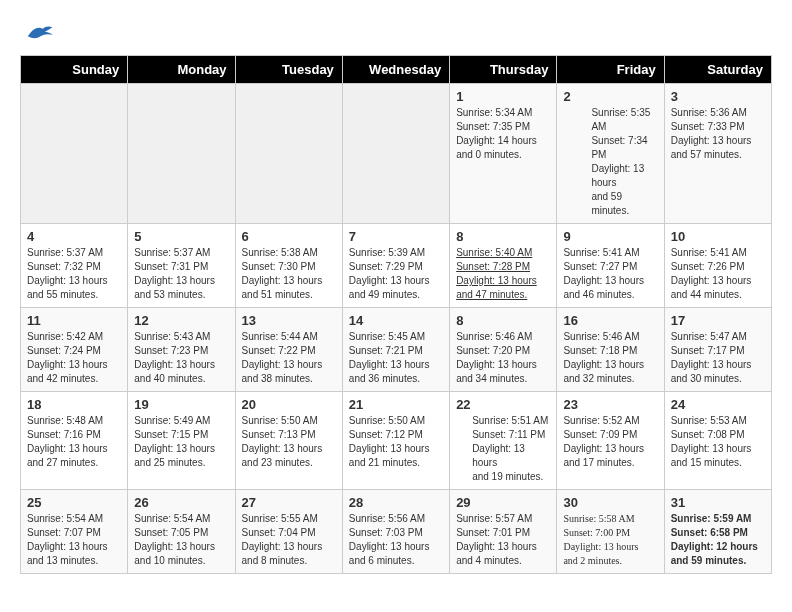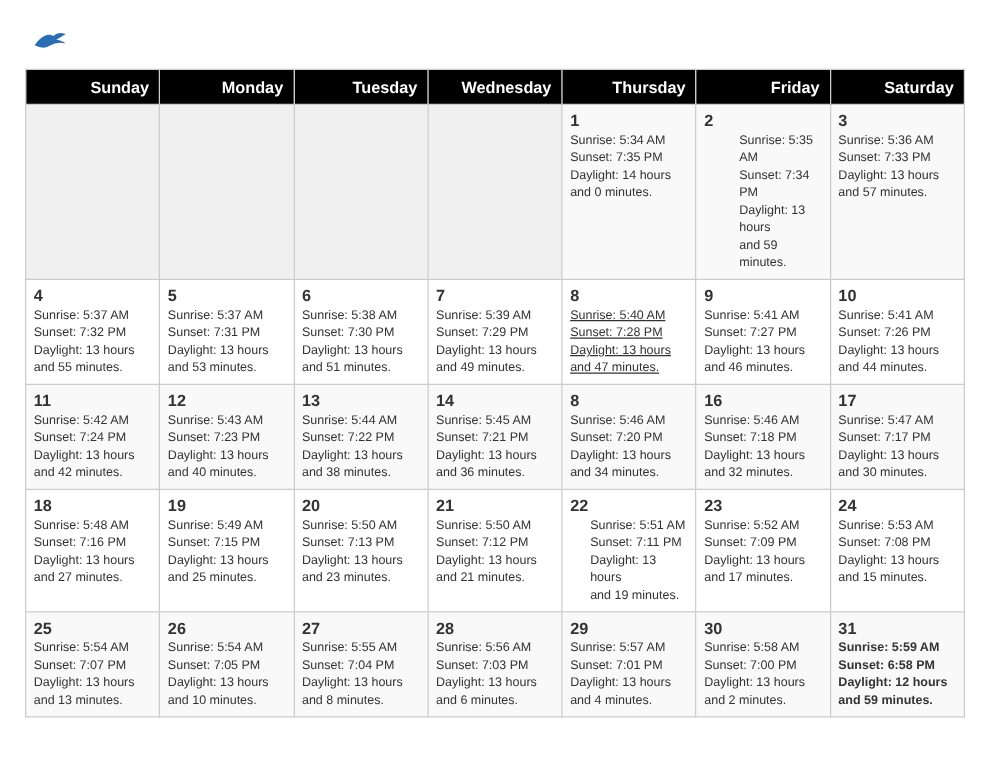--- a/index.html
+++ b/index.html
@@ -334,21 +334,21 @@
         </td>
         <td>
           <span class="day-num">29</span>
           <div class="day-info" style="white-space: pre-line;">Sunrise: 5:57 AM
 Sunset: 7:01 PM
 Daylight: 13 hours
 and 4 minutes.</div>
         </td>
         <td>
           <span class="day-num">30</span>
-          <div class="day-info" style="white-space: pre-line;">Sunrise: 5:58 AM
+          <div class="day-info" style="white-space: pre-line; font-family: Liberation Serif, serif;">Sunrise: 5:58 AM
 Sunset: 7:00 PM
 Daylight: 13 hours
 and 2 minutes.</div>
         </td>
         <td>
           <span class="day-num">31</span>
           <div class="day-info" style="white-space: pre-line; font-weight: bold;">Sunrise: 5:59 AM
 Sunset: 6:58 PM
 Daylight: 12 hours
 and 59 minutes.</div>

